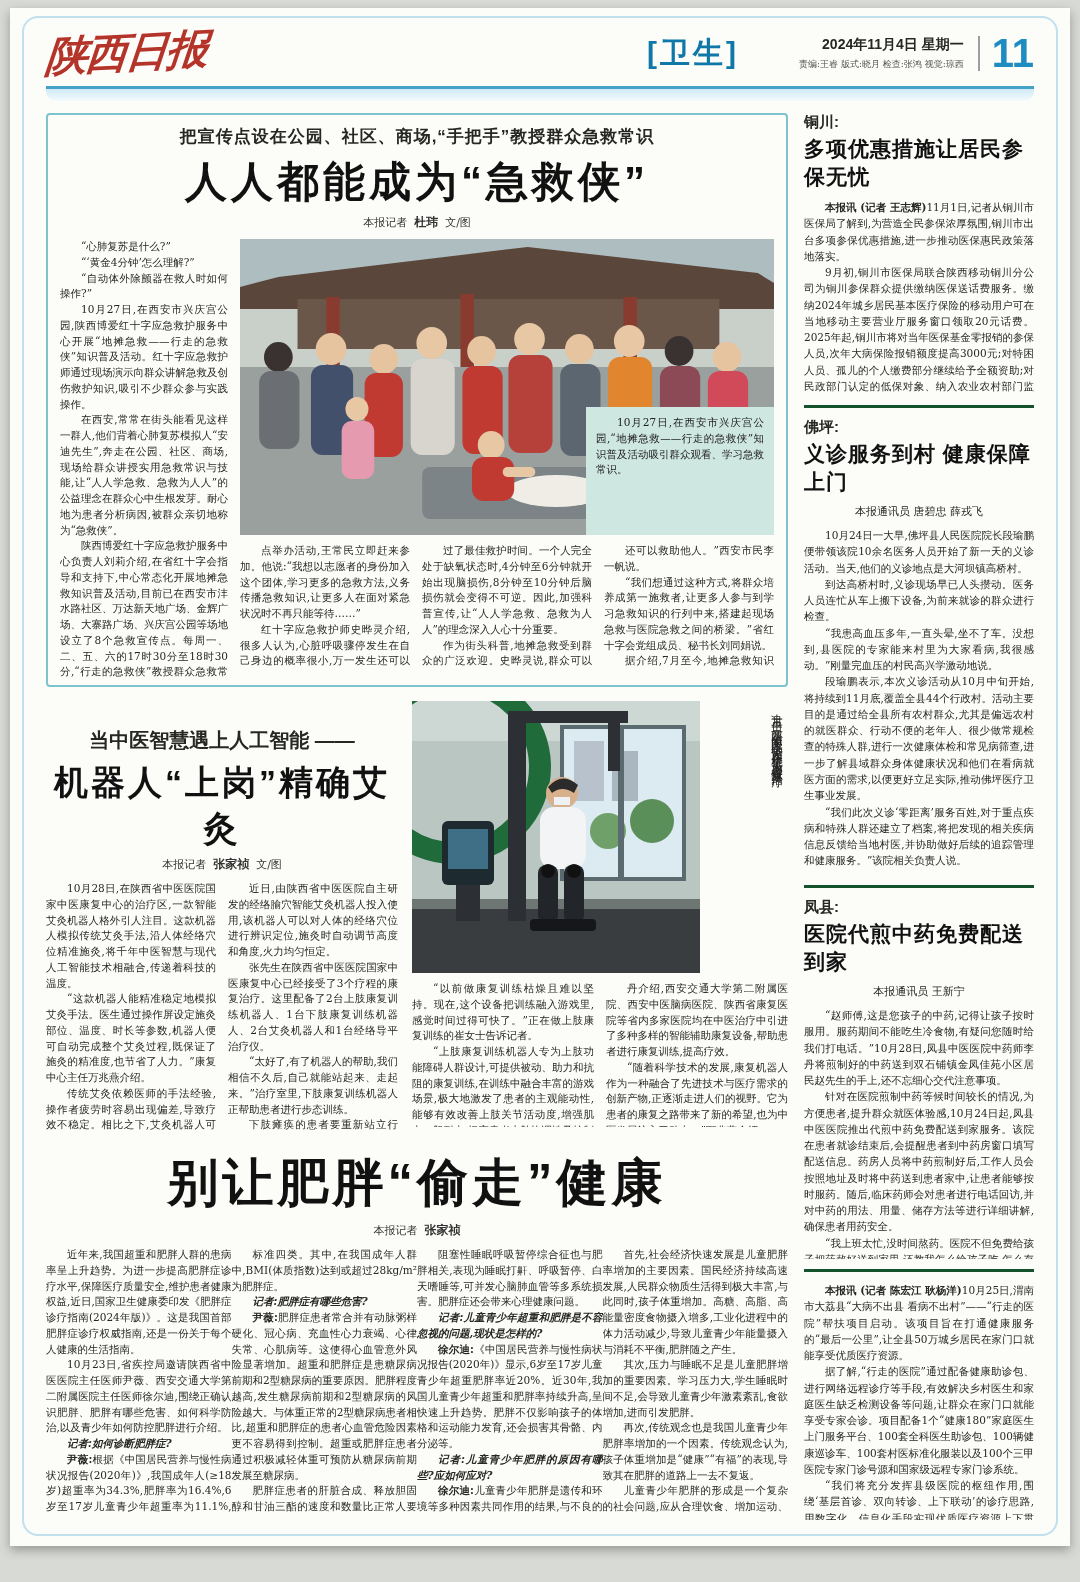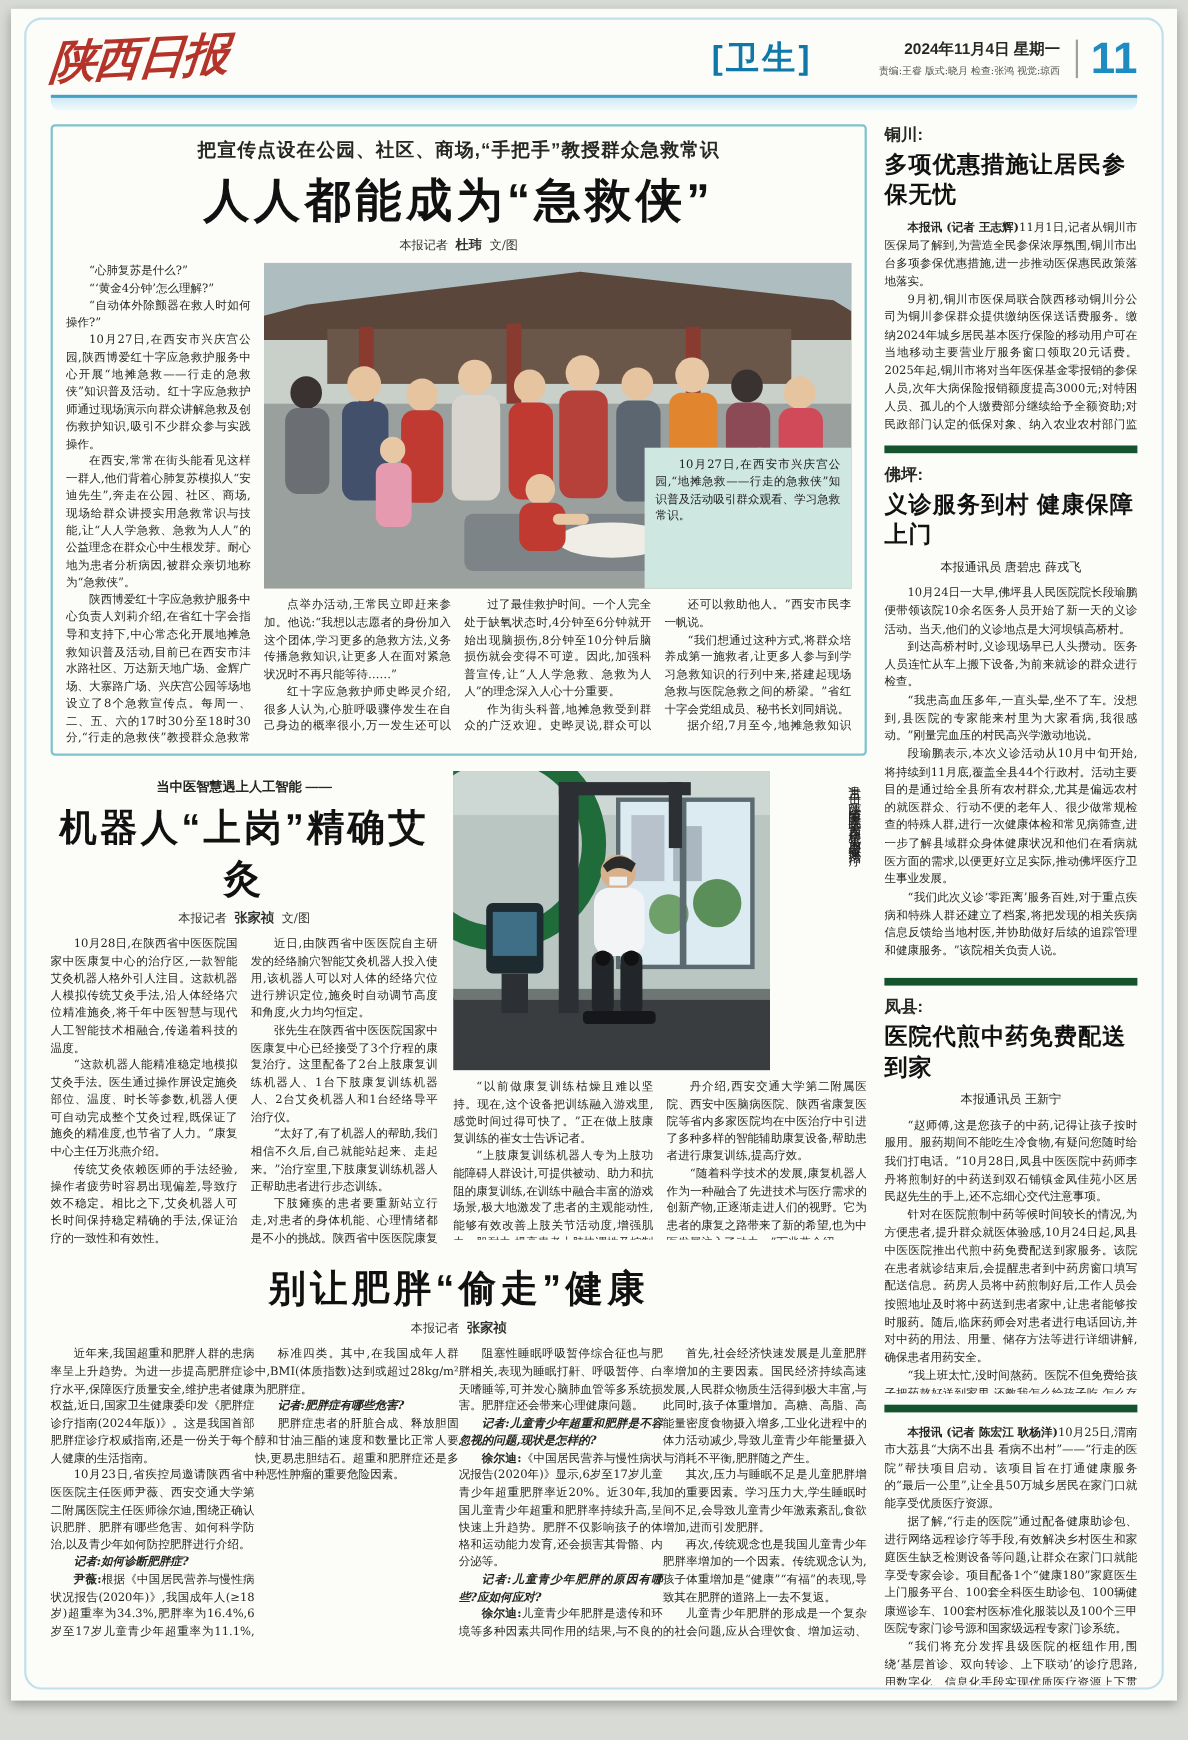--- a/index.html
+++ b/index.html
@@ -43,40 +43,40 @@
   .lead-photo{position:relative;height:296px;background:#b9b4a8;}
   .lead-photo svg{display:block;width:100%;height:100%;}
   .lead-caption{position:absolute;right:0;bottom:0;width:168px;height:112px;background:#cfe7e1;
                 padding:8px 10px;font-size:10.5px;line-height:1.7;color:#222;}
   .lead-caption .para{font-size:10.5px;}
   .lead-lower{display:flex;gap:12px;margin-top:8px;}
   .lead-lc{flex:1;height:124px;overflow:hidden;}
   
   .robot{display:flex;gap:14px;margin-top:14px;height:432px;overflow:hidden;}
   .robot-left{width:352px;flex:none;}
-  .robot-kicker{font-size:12px;margin-top:6px;}
+  .robot-kicker{font-size:20px;margin-top:26px;}
   .robot-headline{font-size:34px;letter-spacing:3px;margin:6px 0 2px;}
   .robot-lcols{display:flex;gap:12px;margin-top:8px;}
   .robot-lcols>div{flex:1;height:296px;overflow:hidden;}
   .robot-right{flex:1;min-width:0;}
   .robot-photo-row{display:flex;height:272px;}
   .robot-photo{width:288px;flex:none;background:#b9c6c2;}
   .robot-photo svg{display:block;width:100%;height:100%;}
   .robot-cap{flex:1;writing-mode:vertical-rl;font-size:11.5px;line-height:2.0;
              padding:4px 0 0 4px;letter-spacing:2px;color:#222;}
   .robot-bcols{display:flex;gap:12px;margin-top:8px;}
   .robot-bcols>div{flex:1;height:146px;overflow:hidden;}
   
   .obesity{margin-top:16px;}
   .ob-kicker{font-size:17px;}
-  .ob-headline{font-size:34px;letter-spacing:4px;margin:6px 0 2px;}
+  .ob-headline{font-size:51px;letter-spacing:4px;margin:6px 0 2px;}
   .ob-cols{display:flex;margin-top:8px;}
   .ob-cols>div{flex:1;height:268px;overflow:hidden;}
   
-  .side-art{padding-bottom:10px;margin-bottom:10px;border-bottom:7px solid #14532d;}
+  .side-art{padding-bottom:10px;margin-bottom:10px;border-bottom:3px solid #14532d;}
   .side-art:last-child{border-bottom:none;}
   .place{font-size:15px;font-weight:bold;font-family:"Liberation Sans",sans-serif;}
   .side-headline{font-size:21px;font-weight:bold;font-family:"Liberation Sans",sans-serif;
                  letter-spacing:1px;margin:3px 0 8px;color:#111;}
   .side-byline{text-align:center;font-size:11px;margin:2px 0 8px;}
   .side-body{overflow:hidden;}
   .side-body .para{font-size:10.5px;line-height:1.55;}
   .h-a .side-body{height:196px;}
   .h-b .side-body{height:348px;}
   .h-c .side-body{height:252px;}
@@ -272,20 +272,21 @@
           <div class="ob-cols">
             <div>
                 <p class="para">近年来,我国超重和肥胖人群的患病率呈上升趋势。为进一步提高肥胖症诊疗水平,保障医疗质量安全,维护患者健康权益,近日,国家卫生健康委印发《肥胖症诊疗指南(2024年版)》。这是我国首部肥胖症诊疗权威指南,还是一份关于每个人健康的生活指南。</p>
                 <p class="para">10月23日,省疾控局邀请陕西省中医医院主任医师尹薇、西安交通大学第二附属医院主任医师徐尔迪,围绕正确认识肥胖、肥胖有哪些危害、如何科学防治,以及青少年如何防控肥胖进行介绍。</p>
                 <p class="para q">记者:如何诊断肥胖症?</p>
                 <p class="para"><b class="plead">尹薇:</b>根据《中国居民营养与慢性病状况报告(2020年)》,我国成年人(≥18岁)超重率为34.3%,肥胖率为16.4%,6岁至17岁儿童青少年超重率为11.1%,肥胖率为7.9%,6岁以下儿童超重率为6.8%,肥胖率为3.6%。超重和肥胖症会对健康造成严重影响。世界卫生组织将肥胖症的诊断标准分为体重指数、体型特征、体脂比和儿童青少年肥胖症诊断</p>
               </div>
             <div>
                 <p class="para">标准四类。其中,在我国成年人群中,BMI(体质指数)达到或超过28kg/m²为肥胖症。</p>
                 <p class="para q">记者:肥胖症有哪些危害?</p>
+                <p class="para"><b class="plead">尹薇:</b>肥胖症患者常合并有动脉粥样硬化、冠心病、充血性心力衰竭、心律失常、心肌病等。这使得心血管意外风险显著增加。超重和肥胖症是患糖尿病前期和2型糖尿病的重要原因。肥胖程度越高,发生糖尿病前期和2型糖尿病的风险越大。与体重正常的2型糖尿病患者相比,超重和肥胖症的患者心血管危险因素更不容易得到控制。超重或肥胖症患者通过积极减轻体重可预防从糖尿病前期发展至糖尿病。</p>
                 <p class="para">肥胖症患者的肝脏合成、释放胆固醇和甘油三酯的速度和数量比正常人要快,更易患胆结石。超重和肥胖症还是多种恶性肿瘤的重要危险因素。</p>
               </div>
             <div>
                 <p class="para">阻塞性睡眠呼吸暂停综合征也与肥胖相关,表现为睡眠打鼾、呼吸暂停、白天嗜睡等,可并发心脑肺血管等多系统损害。肥胖症还会带来心理健康问题。</p>
                 <p class="para q">记者:儿童青少年超重和肥胖是不容忽视的问题,现状是怎样的?</p>
                 <p class="para"><b class="plead">徐尔迪:</b>《中国居民营养与慢性病状况报告(2020年)》显示,6岁至17岁儿童青少年超重肥胖率近20%。近30年,我国儿童青少年超重和肥胖率持续升高,呈快速上升趋势。肥胖不仅影响孩子的体格和运动能力发育,还会损害其骨骼、内分泌等。</p>
                 <p class="para q">记者:儿童青少年肥胖的原因有哪些?应如何应对?</p>
                 <p class="para"><b class="plead">徐尔迪:</b>儿童青少年肥胖是遗传和环境等多种因素共同作用的结果,与不良的饮食习惯、身体活动不足、久坐等行为习惯,社会经济文化水平、心理因素等密切相关。</p>
               </div>
             <div>

